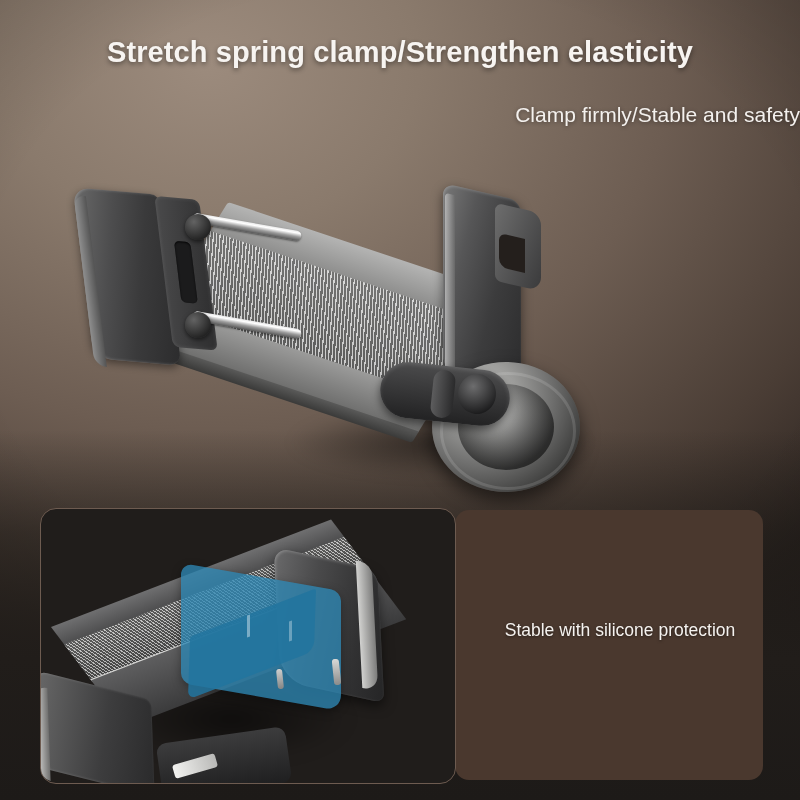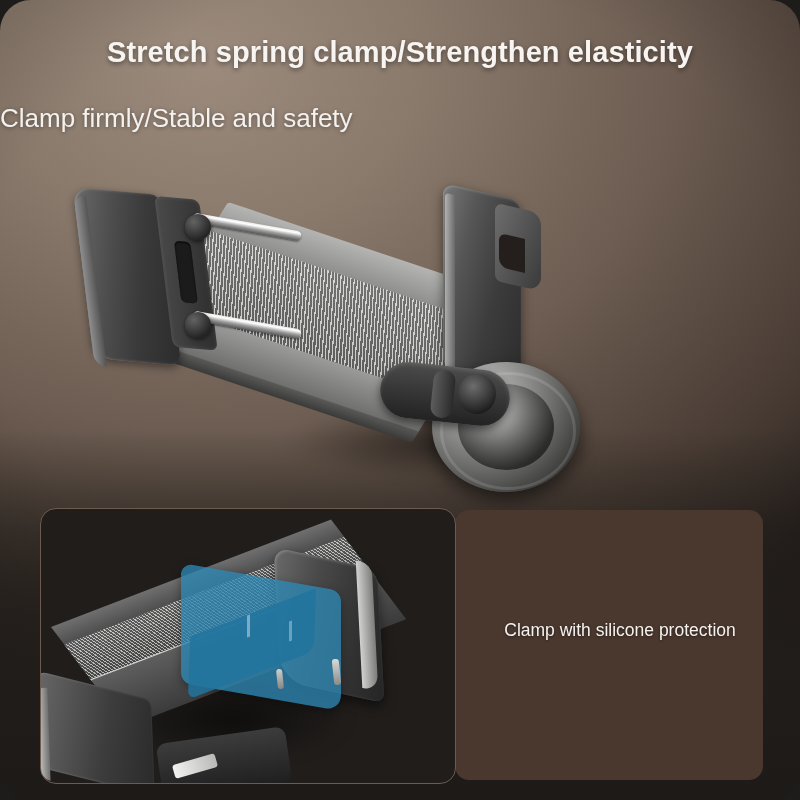--- a/index.html
+++ b/index.html
@@ -1,36 +1,36 @@
 <!DOCTYPE html>
 <html><head>
 <meta charset="utf-8">
 <style>
   html,body{margin:0;padding:0;}
   body{width:800px;height:800px;overflow:hidden;
        font-family:"Liberation Sans",sans-serif;background:#1e1c1a;}
 
-  #page{position:relative;width:800px;height:800px;overflow:hidden;border-radius:31px;}
+  #page{position:relative;width:800px;height:800px;overflow:hidden;}
 
   
   .bg{position:absolute;inset:0;
       background:
         radial-gradient(120% 95% at 26% 8%, #9c8b7d 0%, #8a7a6c 22%, #6d5d52 48%, #4a3d35 72%, #2c2420 88%, #221c19 100%);}
   .bg-vig{position:absolute;inset:0;
       background:
         radial-gradient(130% 100% at 50% 38%, rgba(0,0,0,0) 40%, rgba(0,0,0,.30) 72%, rgba(0,0,0,.62) 100%);}
   .bg-low{position:absolute;left:0;right:0;top:430px;height:370px;
       background:linear-gradient(180deg, rgba(30,26,23,0) 0%, rgba(28,25,22,.55) 28%, #211d1a 62%, #1d1a18 100%);}
 
   
   .headline{position:absolute;left:0;right:0;top:36px;text-align:center;
       font-size:29px;font-weight:bold;color:#f7f4f1;letter-spacing:.1px;
       text-shadow:0 2px 5px rgba(0,0,0,.45);}
-  .subhead{position:absolute;left:0;right:0;top:103px;text-align:left;
-      font-size:26px;font-weight:normal;color:#f4f1ee;
+  .subhead{position:absolute;left:0;right:0;top:103px;text-align:right;
+      font-size:21px;font-weight:normal;color:#f4f1ee;
       text-shadow:0 1px 4px rgba(0,0,0,.40);}
 
   
   .hero{position:absolute;left:80px;top:180px;width:620px;height:320px;}
 
   .sh-hero{position:absolute;left:150px;top:215px;width:420px;height:95px;
       background:radial-gradient(closest-side,rgba(0,0,0,.52),rgba(0,0,0,0) 72%);
       filter:blur(7px);}
 
   
@@ -223,21 +223,21 @@
     <div class="cup-in"></div>
     <div class="cup-lip"></div>
     <div class="ball"></div>
     <div class="ball-seam"></div>
     <div class="ball-eye"></div>
   </div>
 
   <div class="cap-panel"></div>
   <div class="cap-notch"></div>
   <div class="cap-text">
-    <div>Clamp with silicone protection</div>
+    <div>Stable with silicone protection</div>
   </div>
 
   <div class="inset">
     <div class="in-sh"></div>
 
     <div class="tray">
       <div class="tray-top"></div>
       <div class="tray-tex"></div>
       <div class="tray-hi"></div>
       <div class="tray-face"></div>

